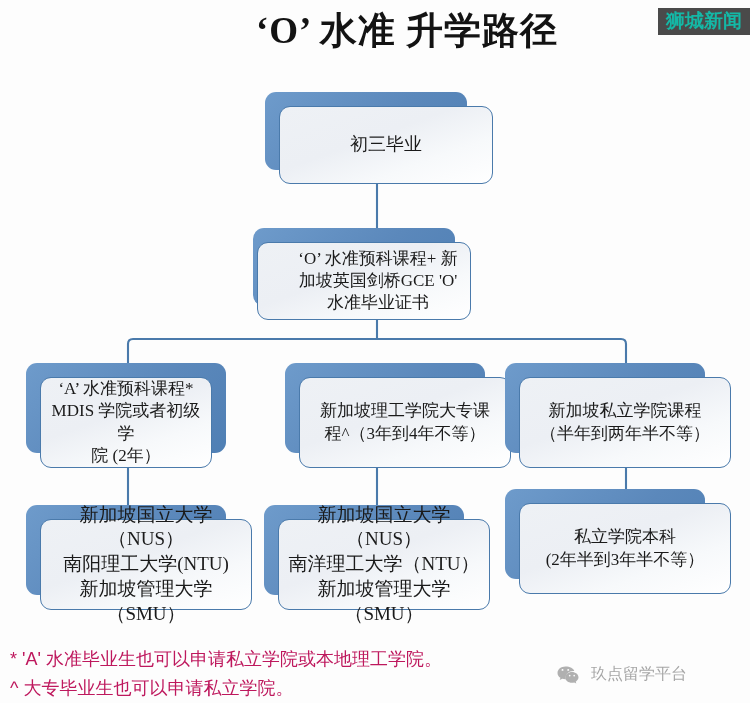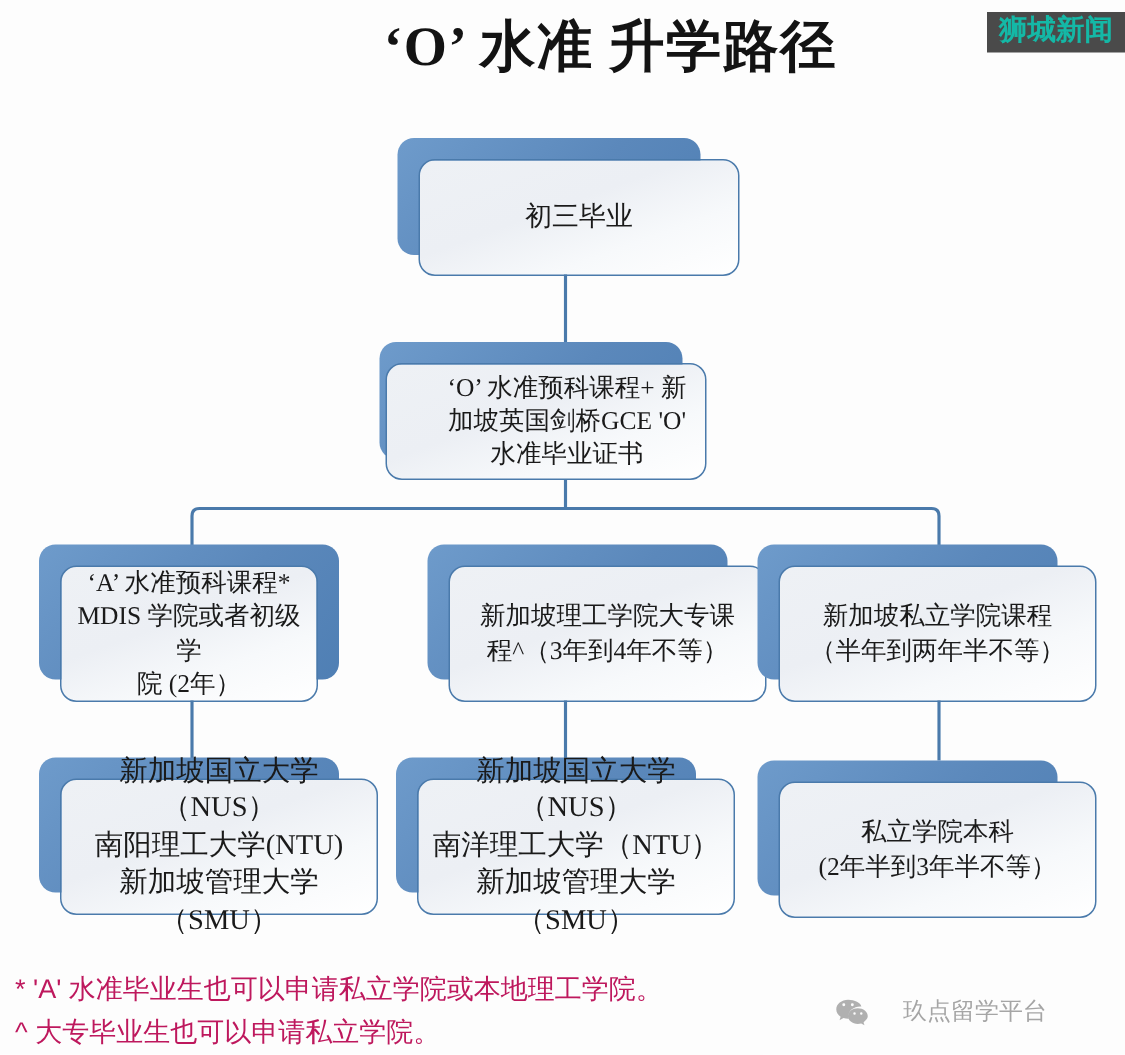--- a/index.html
+++ b/index.html
@@ -110,21 +110,21 @@
   }
   .footnotes div { white-space: nowrap; }
 
   
   .credit {
     position: absolute;
     left: 556px;
     top: 662px;
     display: flex;
     align-items: center;
-    gap: 22px;
+    gap: 11px;
     opacity: 0.52;
   }
   .credit .wc-icon {
     width: 24px;
     height: 24px;
     flex: 0 0 24px;
   }
   .credit .credit-text {
     font-family: "Liberation Sans", "DejaVu Sans", sans-serif;
     font-size: 16px;
@@ -207,21 +207,21 @@
 
   <div class="node" style="left:264px; top:505px; width:226px; height:105px;">
     <div class="shadowlayer" style="left:0; top:0; width:200px; height:90px;"></div>
     <div class="facelayer" style="left:14px; top:14px; width:212px; height:91px;">
       <span class="label lbl-16">新加坡国立大学（NUS）
 南洋理工大学（NTU）
 新加坡管理大学（SMU）</span>
     </div>
   </div>
 
-  <div class="node" style="left:505px; top:507px; width:226px; height:105px;">
+  <div class="node" style="left:505px; top:489px; width:226px; height:105px;">
     <div class="shadowlayer" style="left:0; top:0; width:200px; height:90px;"></div>
     <div class="facelayer" style="left:14px; top:14px; width:212px; height:91px;">
       <span class="label lbl-17">私立学院本科
 (2年半到3年半不等）</span>
     </div>
   </div>
 
   <div class="footnotes">
     <div>* 'A' 水准毕业生也可以申请私立学院或本地理工学院。</div>
     <div>^ 大专毕业生也可以申请私立学院。</div>

